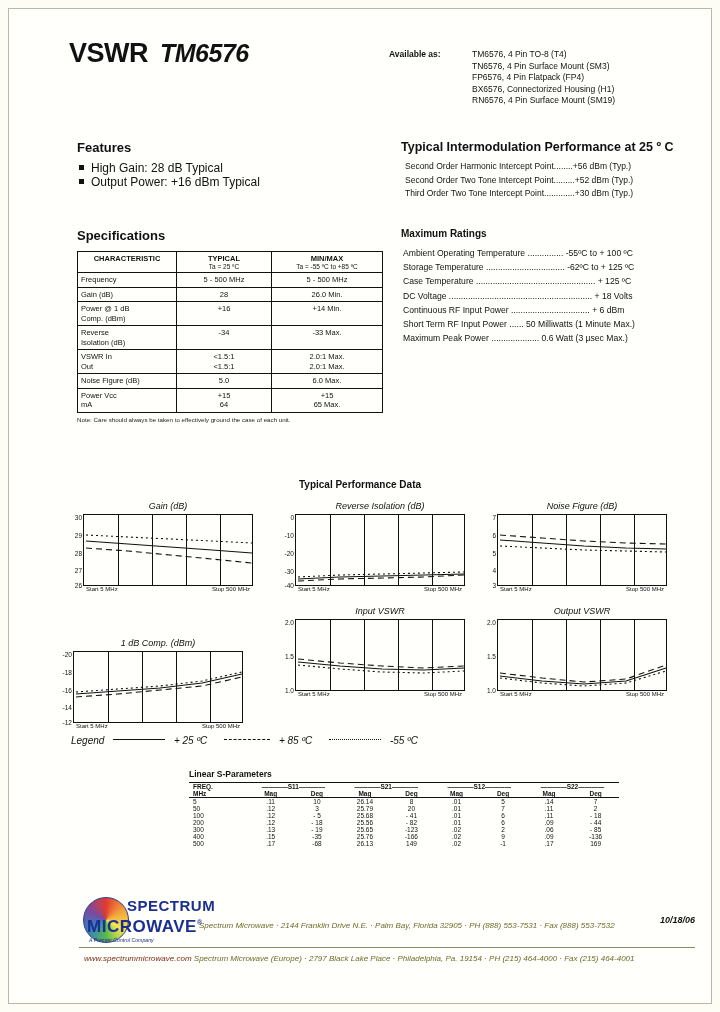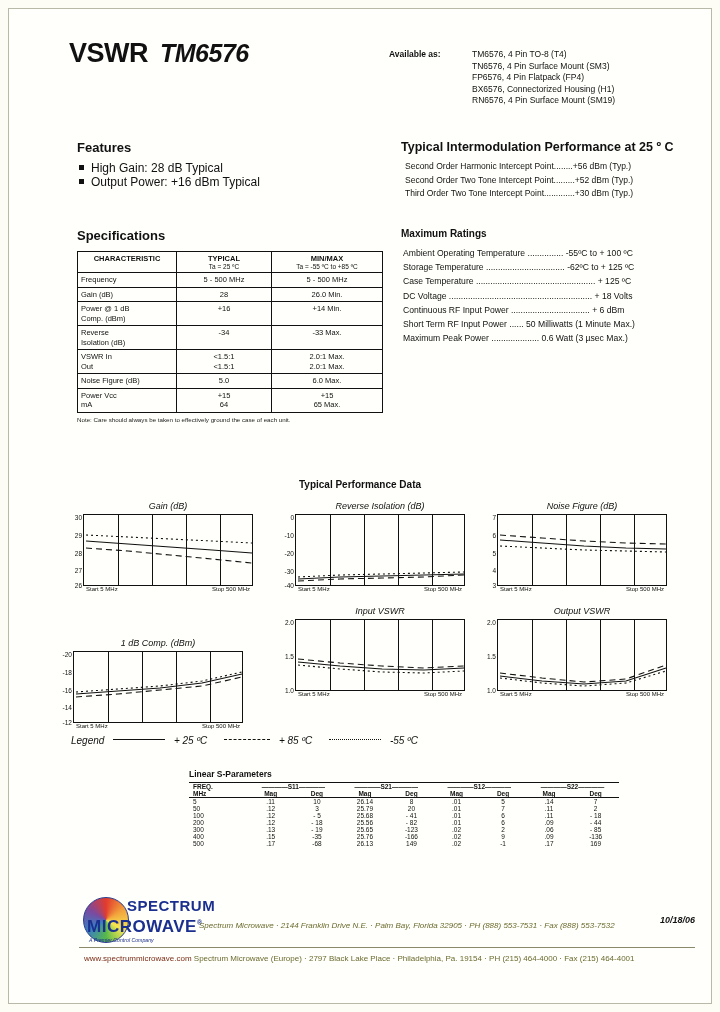--- a/index.html
+++ b/index.html
@@ -95,21 +95,21 @@
   .logo{position:absolute;left:70px;top:884px;width:110px;height:70px;}
   .logo .disc{position:absolute;left:4px;top:4px;width:44px;height:44px;border-radius:50%;
       background:conic-gradient(#e23b2e,#f2a33c,#f6e651,#56b94b,#3a7fc2,#7a4aa0,#e23b2e);
       border:1px solid #2b3b8f;}
   .logo .sp{position:absolute;left:48px;top:4px;font-size:15px;font-weight:bold;color:#1b2f8f;letter-spacing:0.5px;}
   .logo .mw{position:absolute;left:8px;top:24px;font-size:17px;font-weight:bold;color:#1b2f8f;letter-spacing:0.5px;}
   .logo .tagline{position:absolute;left:10px;top:44px;font-size:5.2px;font-style:italic;color:#1b2f8f;}
   .logo .reg{font-size:7px;vertical-align:super;}
 
   .addr1{position:absolute;left:190px;top:912px;font-size:8px;font-style:italic;color:#6b6b2f;}
-  .addr2{position:absolute;left:75px;top:945px;font-size:8px;color:#6b6b2f;}
+  .addr2{position:absolute;left:75px;top:945px;font-size:8px;font-style:italic;color:#6b6b2f;}
   .web{color:#7a2b16;}
   .revdate{position:absolute;right:16px;top:906px;font-size:9px;font-style:italic;font-weight:bold;}
   .footline{position:absolute;left:70px;right:16px;top:938px;border-top:1px solid #8a8a6a;}
 </style>
 </head>
 <body>
 
 <div class="page">
 <div class="inner">
 

